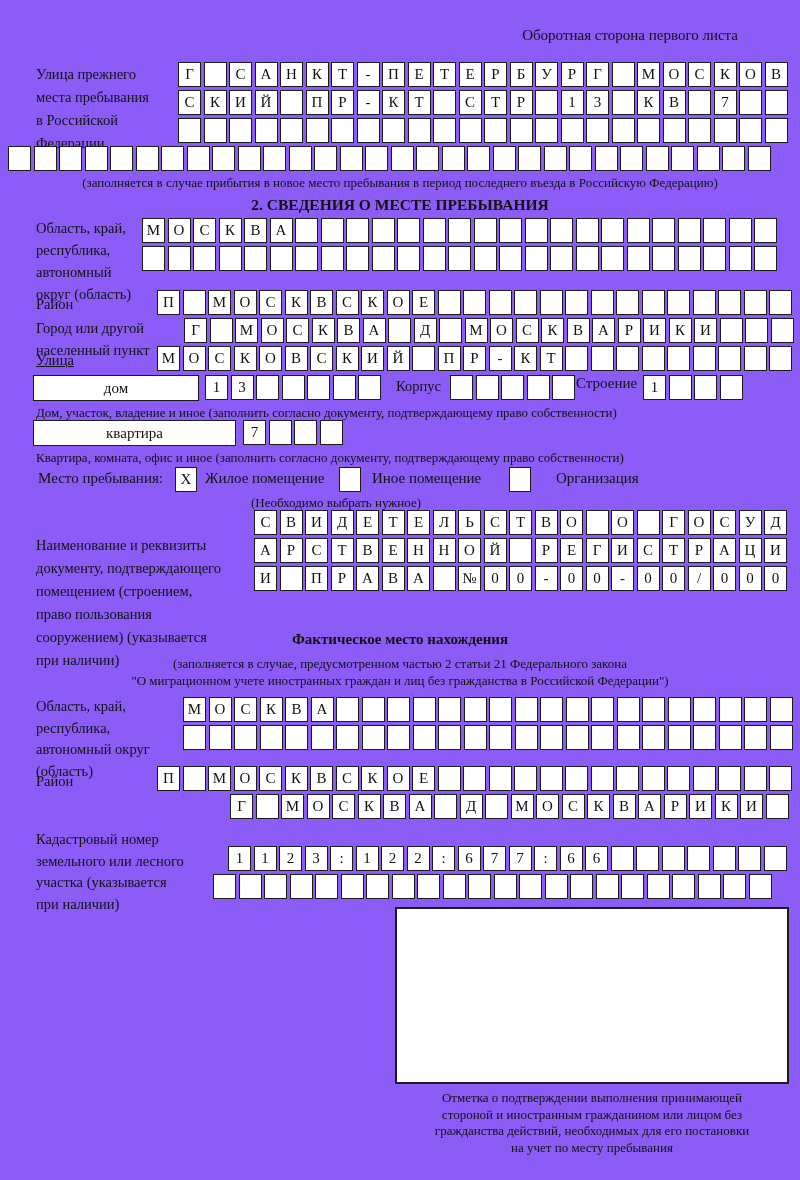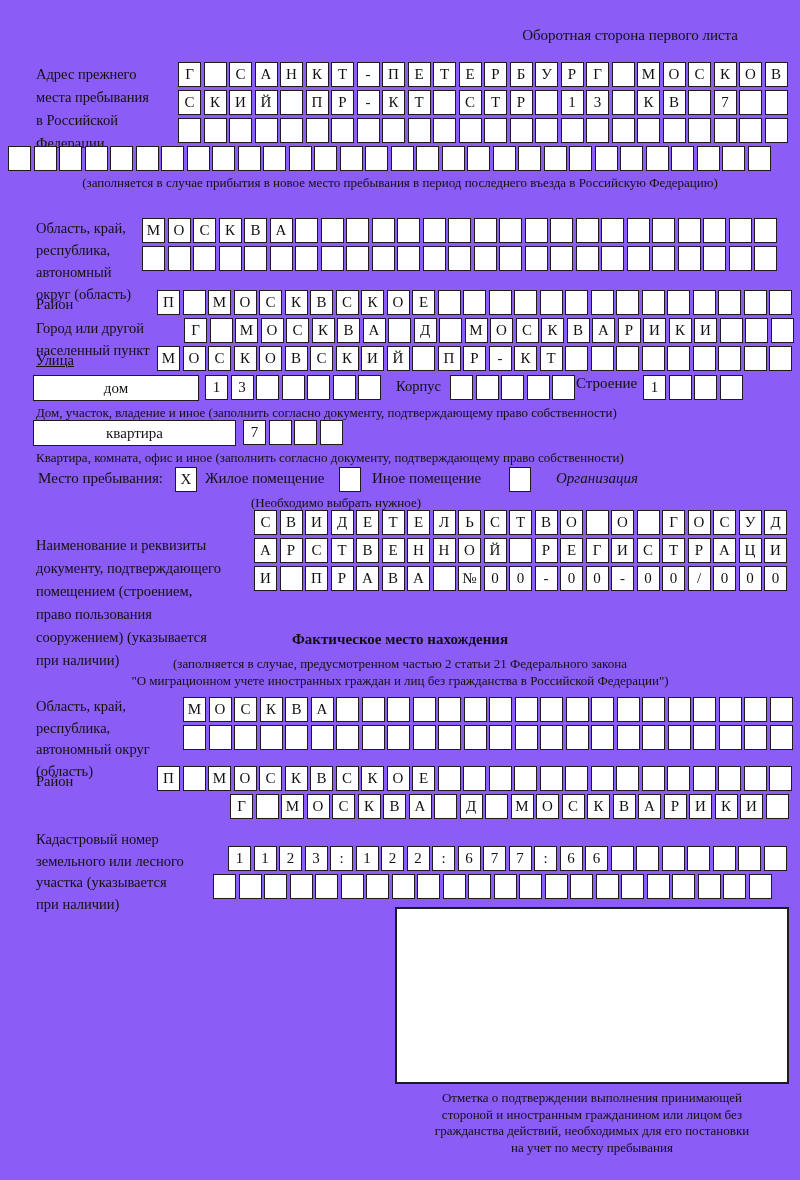--- a/index.html
+++ b/index.html
@@ -36,21 +36,21 @@
   .stamp { position:absolute; border:2px solid #1c1c1c; background:#fff; }
 </style>
 </head>
 <body>
 
 <div class="page">
 
   <div class="abs" style="top:27px; right:62px; font-size:15px;">Оборотная сторона первого листа</div>
 
   <div class="lbl lh23" style="left:36px; top:63px;">
-      <div>Адрес прежнего</div>
+      <div>Улица прежнего</div>
       <div>места пребывания</div>
       <div>в Российской</div>
       <div>Федерации</div>
     </div>
   <div class="cellrow" style="left:178px; top:62px;">
       <span class="cell">Г</span>
       <span class="cell"></span>
       <span class="cell">С</span>
       <span class="cell">А</span>
       <span class="cell">Н</span>
@@ -153,20 +153,21 @@
       <span class="cell"></span>
       <span class="cell"></span>
       <span class="cell"></span>
       <span class="cell"></span>
       <span class="cell"></span>
       <span class="cell"></span>
       <span class="cell"></span>
     </div>
   <div class="note center" style="top:174px;">(заполняется в случае прибытия в новое место пребывания в период последнего въезда в Российскую Федерацию)</div>
 
+  <div class="title" style="top:196px;">2. СВЕДЕНИЯ О МЕСТЕ ПРЕБЫВАНИЯ</div>
 
   <div class="lbl" style="left:36px; top:217px;">
       <div>Область, край,</div>
       <div>республика,</div>
       <div>автономный</div>
       <div>округ (область)</div>
     </div>
   <div class="cellrow" style="left:142px; top:218px;">
       <span class="cell">М</span>
       <span class="cell">О</span>
@@ -346,21 +347,21 @@
       <span class="cell"></span>
     </div>
   <div class="cap" style="left:36px; top:450px;">Квартира, комната, офис и иное (заполнить согласно документу, подтверждающему право собственности)</div>
 
   <div class="abs" style="left:38px; top:470px; font-size:15px;">Место пребывания:</div>
   <div class="chk" style="left:175px; top:467px;">X</div>
   <div class="abs" style="left:205px; top:470px; font-size:15px;">Жилое помещение</div>
   <div class="chk" style="left:339px; top:467px;"></div>
   <div class="abs" style="left:372px; top:470px; font-size:15px;">Иное помещение</div>
   <div class="chk" style="left:509px; top:467px;"></div>
-  <div class="abs" style="left:556px; top:470px; font-size:15px;font-style:italic;">Организация</div>
+  <div class="abs" style="left:556px; top:470px; font-size:15px;">Организация</div>
   <div class="note" style="left:36px; top:494px; width:600px; text-align:center;">(Необходимо выбрать нужное)</div>
 
   <div class="lbl lh23" style="left:36px; top:513px;margin-top:21px;">
       <div>Наименование и реквизиты</div>
       <div>документу, подтверждающего</div>
       <div>помещением (строением,</div>
       <div>право пользования</div>
       <div>сооружением) (указывается</div>
       <div>при наличии)</div>
     </div>

